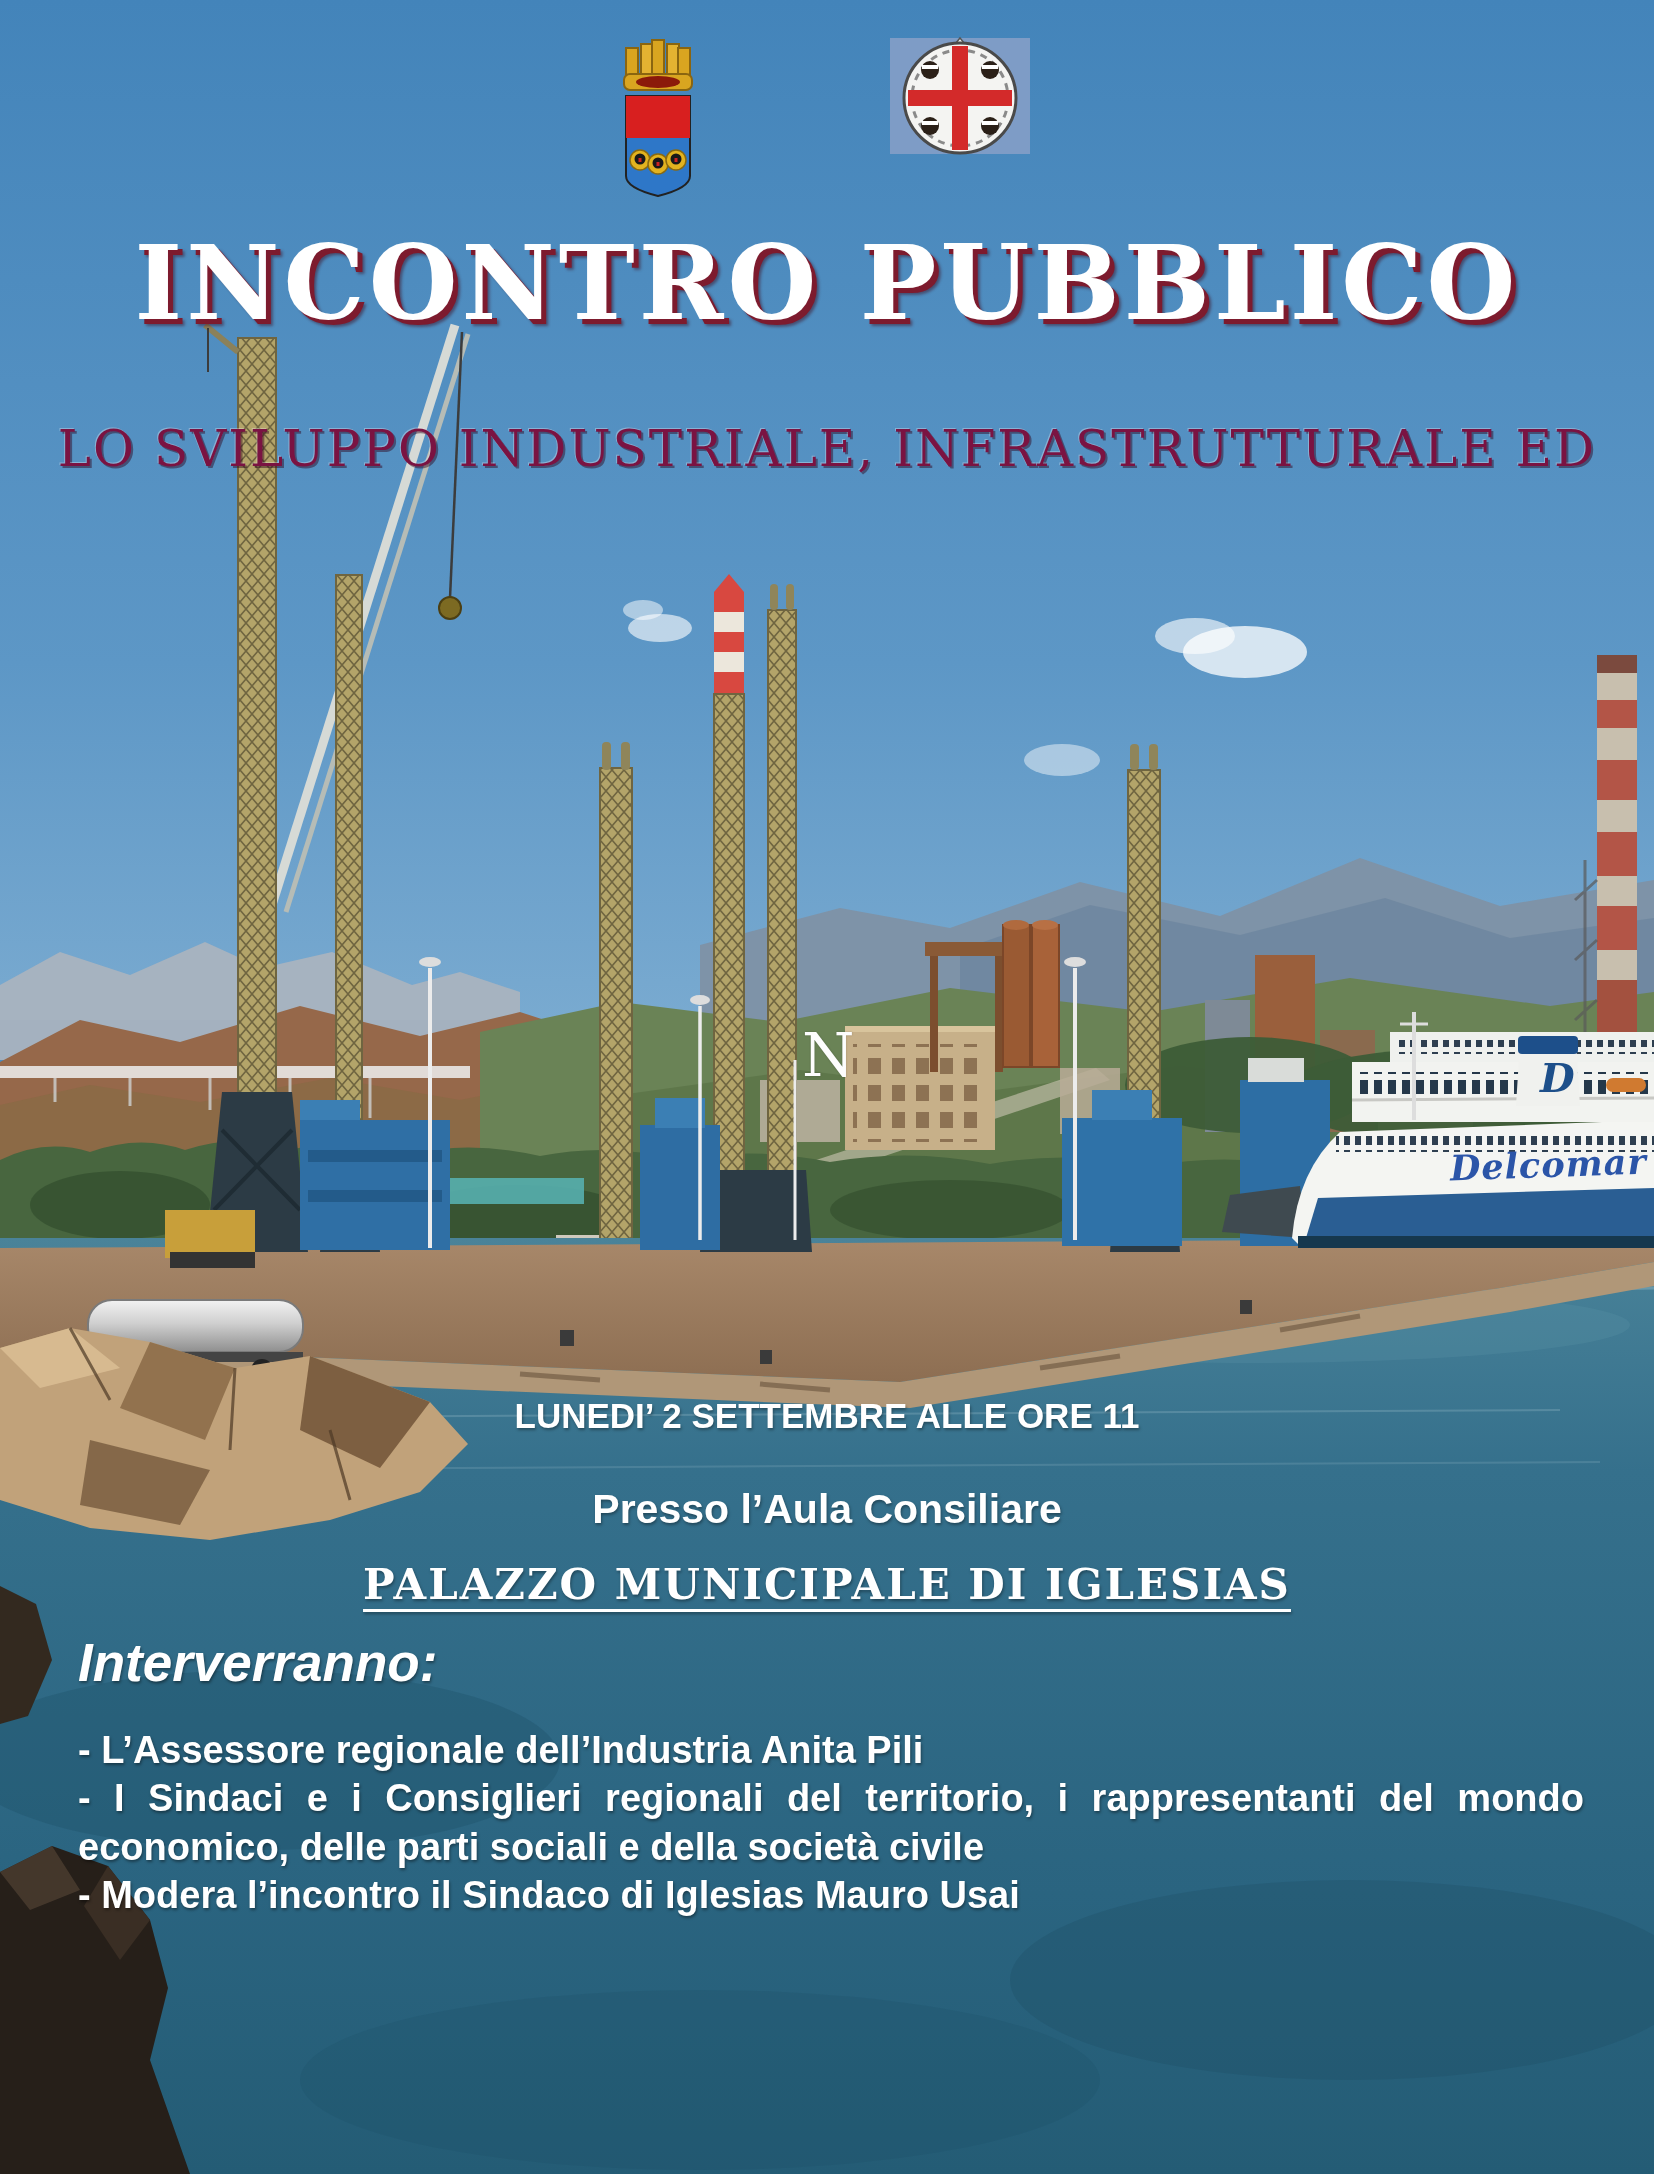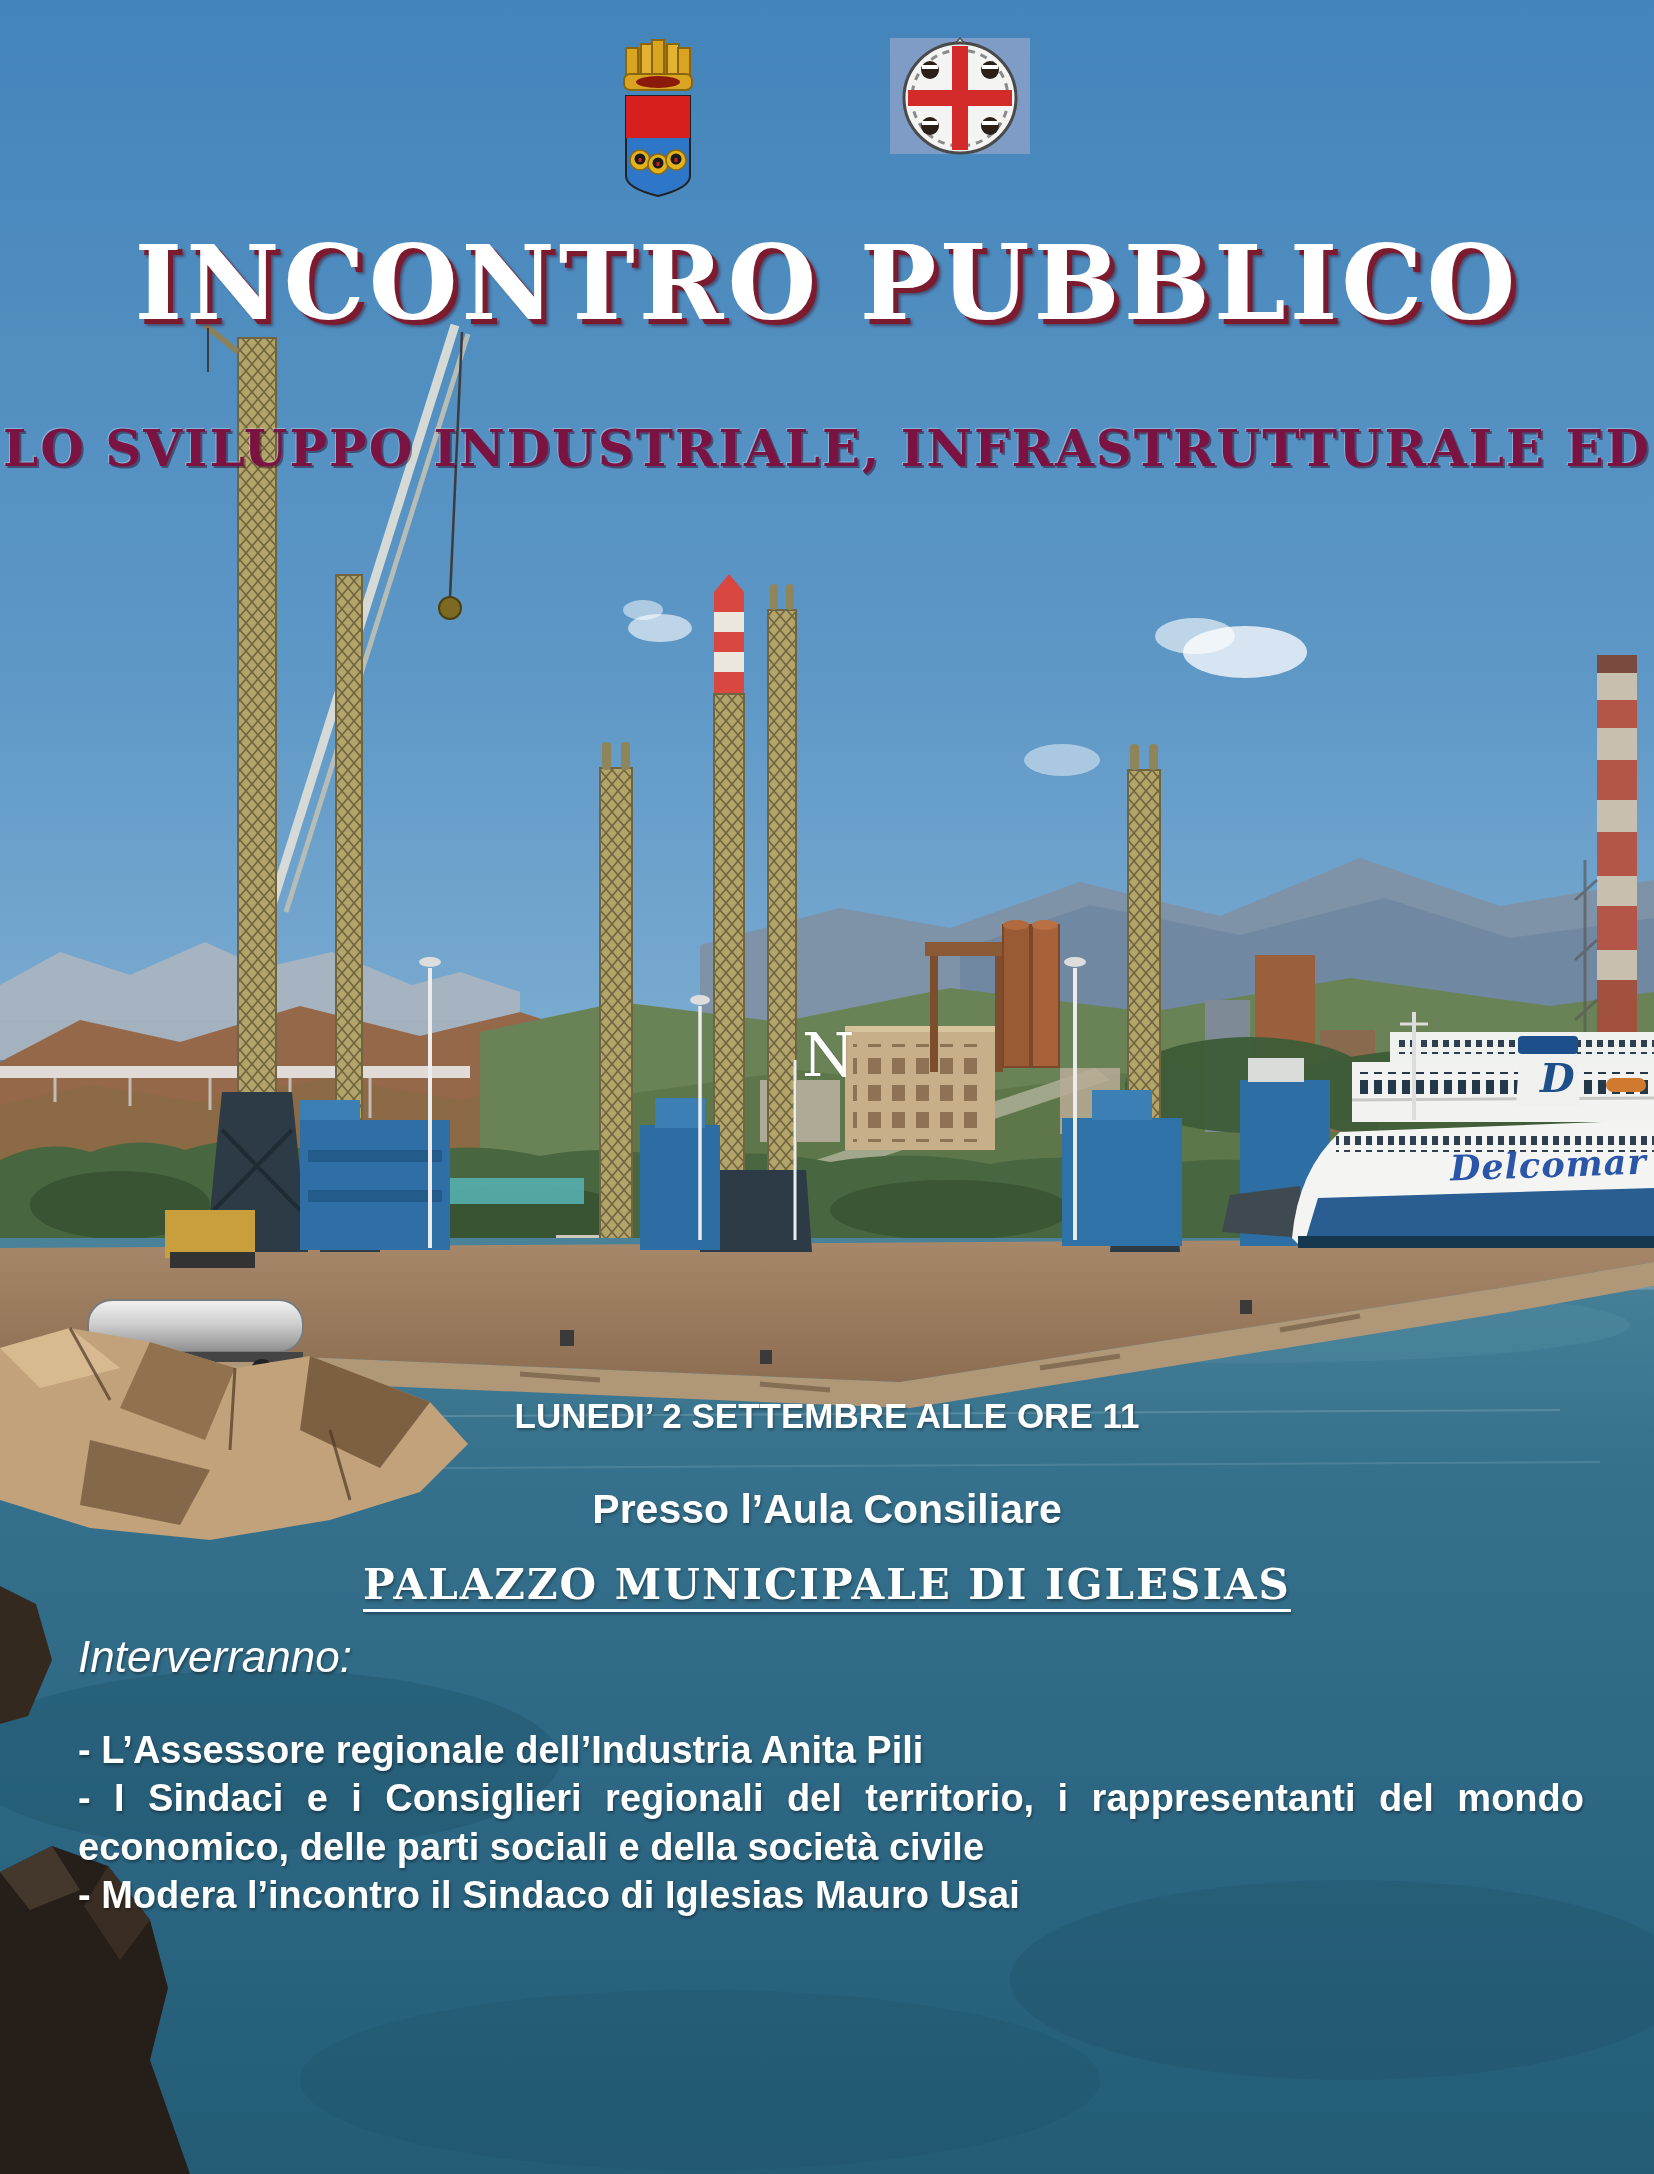--- a/index.html
+++ b/index.html
@@ -4,35 +4,35 @@
 <style>
   html,body{margin:0;padding:0;background:#20262b}
   .poster{position:relative;width:1654px;height:2174px;overflow:hidden;
           font-family:"Liberation Sans",sans-serif;background:#4b8cc0}
   .scene{position:absolute;left:0;top:0;width:100%;height:100%;display:block}
   .ov{position:absolute;color:#fff}
   .title{left:0;right:0;top:232px;text-align:center;line-height:1;
          font-family:"DejaVu Serif",serif;font-weight:700;font-size:102px;letter-spacing:4px;
          color:#ffffff;text-shadow:5px 5px 0 #7d1b2e,7px 7px 3px rgba(60,5,20,.45)}
   .subtitle{left:0;right:0;text-align:center;line-height:1;font-family:"DejaVu Serif",serif;
-            font-weight:700;color:#7a1342;letter-spacing:2px;
+            font-weight:400;color:#7a1342;letter-spacing:2px;
             text-shadow:-1px -1px 0 rgba(255,255,255,.30),2px 2px 0 rgba(46,2,24,.45)}
   .subtitle1{top:424px;font-size:50px}
   .subtitle2{top:502px;font-size:50px}
   .stray-n{top:1020px;left:802px;font-family:"DejaVu Serif",serif;font-size:60px;color:#fdfdfd;
            text-shadow:0 0 2px rgba(0,0,0,.25)}
   .when{top:1396px;left:0;right:0;text-align:center;font-size:35px;font-weight:700;
         text-shadow:1px 2px 3px rgba(0,0,0,.35)}
   .venue{top:1486px;left:0;right:0;text-align:center;font-size:41px;font-weight:700;
          text-shadow:1px 2px 3px rgba(0,0,0,.35)}
   .building{top:1560px;left:0;right:0;text-align:center;font-family:"DejaVu Serif",serif;
             font-size:42px;font-weight:700;letter-spacing:2px;text-decoration:underline;
             text-underline-offset:10px;text-decoration-thickness:3px;
             text-shadow:1px 2px 3px rgba(0,0,0,.35)}
-  .intro{top:1632px;left:78px;font-size:44px;font-weight:400;font-style:italic;
+  .intro{top:1632px;left:78px;font-size:53px;font-weight:700;font-style:italic;
          text-shadow:1px 2px 3px rgba(0,0,0,.4)}
   .speakers{top:1726px;left:78px;right:70px;font-size:38px;font-weight:700;
             line-height:1.27;text-shadow:1px 2px 3px rgba(0,0,0,.4)}
   .sp-justify{text-align:justify}
   .ferry-name{top:1144px;left:1450px;font-family:"DejaVu Serif",serif;font-style:italic;
               font-weight:700;font-size:35px;color:#2b55a8;transform:rotate(-2deg);letter-spacing:1px}
 </style>
 </head>
 <body>
 

